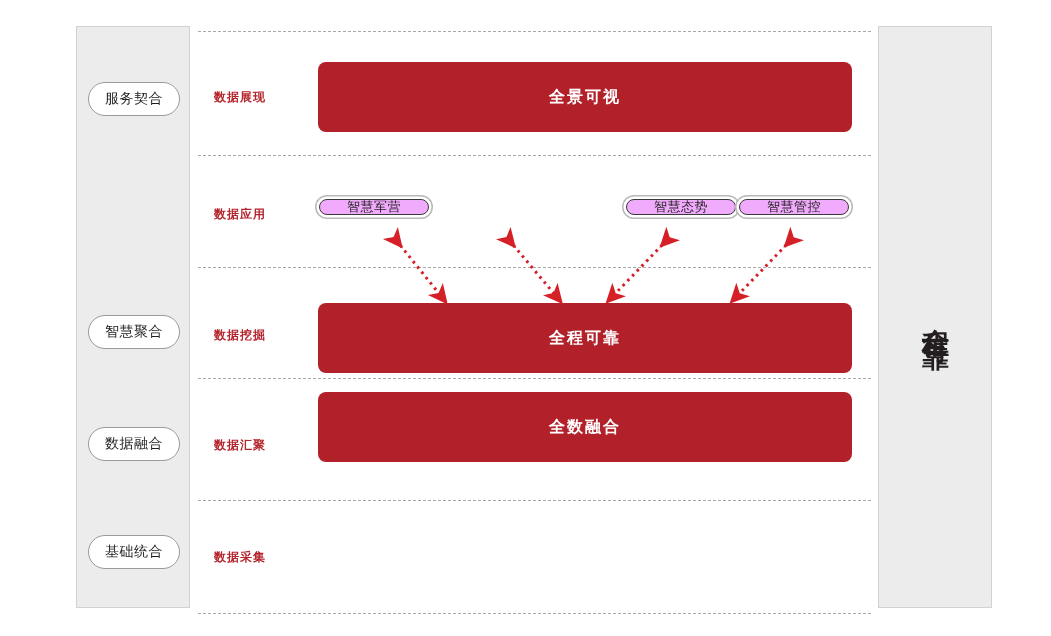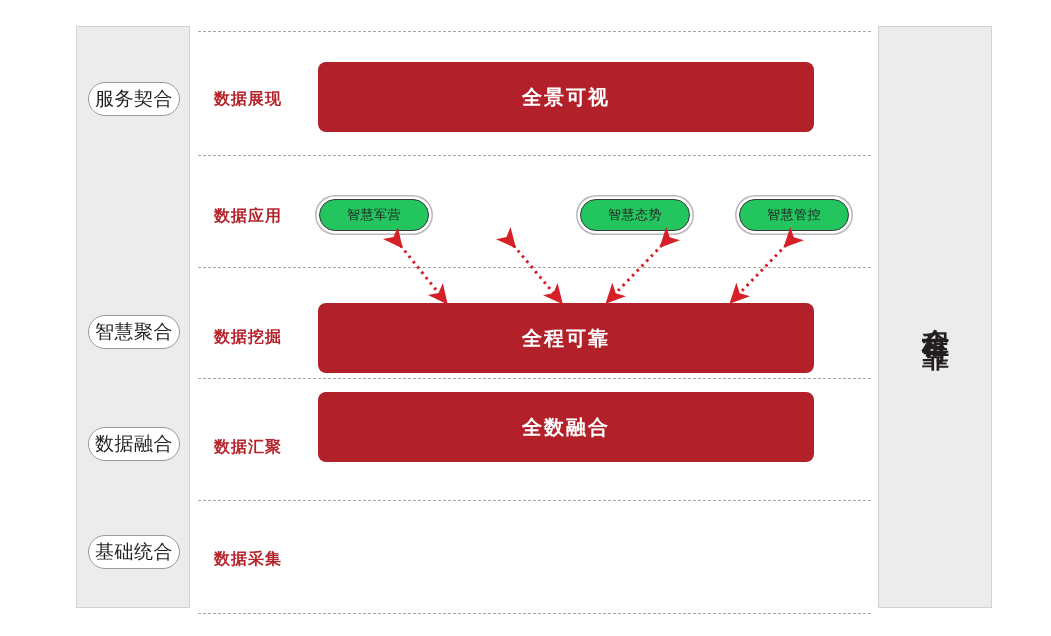--- a/index.html
+++ b/index.html
@@ -46,21 +46,21 @@
     width: 92px;
     height: 34px;
     background: #ffffff;
     border: 1px solid #9a9a9a;
     border-radius: 17px;
     display: flex;
     align-items: center;
     justify-content: center;
     box-sizing: border-box;
     color: #231f20;
-    font-size: 19px;
+    font-size: 14px;
     letter-spacing: 0.5px;
     font-weight: 400;
   }
 
   
   #right-slogan {
     position: absolute;
     left: 0;
     right: 0;
     top: 0;
@@ -88,48 +88,48 @@
     border-top: 1.5px dashed #a8a8a8;
   }
 
   
   .stage-label {
     position: absolute;
     left: 214px;
     width: 96px;
     text-align: left;
     color: #b4242c;
+    font-size: 12px;
+    font-weight: bold;
+    letter-spacing: 1px;
+  }
+
+  
+  .red-bar {
+    position: absolute;
+    left: 318px;
+    width: 534px;
+    background: #b2202a;
+    border-radius: 8px;
+    display: flex;
+    align-items: center;
+    justify-content: center;
+    color: #ffffff;
     font-size: 16px;
     font-weight: bold;
-    letter-spacing: 1px;
-  }
-
-  
-  .red-bar {
-    position: absolute;
-    left: 318px;
-    width: 496px;
-    background: #b2202a;
-    border-radius: 8px;
-    display: flex;
-    align-items: center;
-    justify-content: center;
-    color: #ffffff;
-    font-size: 20px;
-    font-weight: bold;
     letter-spacing: 2px;
   }
 
   
   .app-pill {
     position: absolute;
     top: 199px;
     width: 110px;
-    height: 32px;
-    background: #22c55e;
+    height: 16px;
+    background: #f0abfc;
     border: 1.5px solid #3a3a3a;
     border-radius: 16px;
     box-shadow: 0 0 0 2.5px #ffffff, 0 0 0 4px #b8b8b8;
     display: flex;
     align-items: center;
     justify-content: center;
     box-sizing: border-box;
     color: #231f20;
     font-size: 13px;
     letter-spacing: 0.5px;
@@ -190,21 +190,21 @@
   <div class="red-bar" style="top:303px;height:70px">
       <span>全程可靠</span>
     </div>
   <div class="red-bar" style="top:392px;height:70px">
       <span>全数融合</span>
     </div>
 
   <div class="app-pill" style="left:319px">
       <span>智慧军营</span>
     </div>
-  <div class="app-pill" style="left:580px">
+  <div class="app-pill" style="left:626px">
       <span>智慧态势</span>
     </div>
   <div class="app-pill" style="left:739px">
       <span>智慧管控</span>
     </div>
 
   <svg id="arrows" viewBox="0 0 1051 636">
     <defs>
       <marker id="ah" markerWidth="7" markerHeight="7" refX="3" refY="3.5" orient="auto" markerUnits="strokeWidth">
         <path d="M0,0.3 L6.6,3.5 L0,6.7 L1.7,3.5 Z" fill="#d62027"></path>

